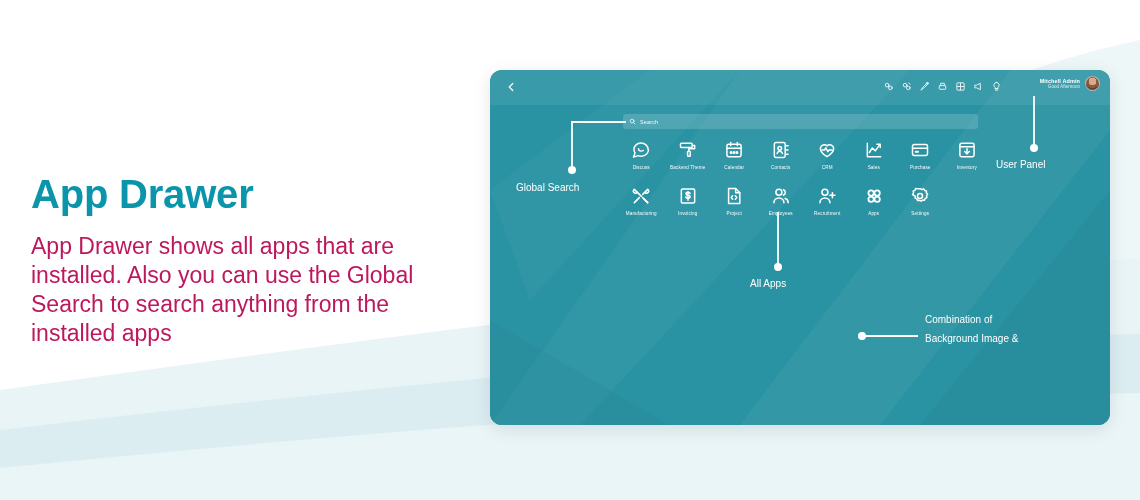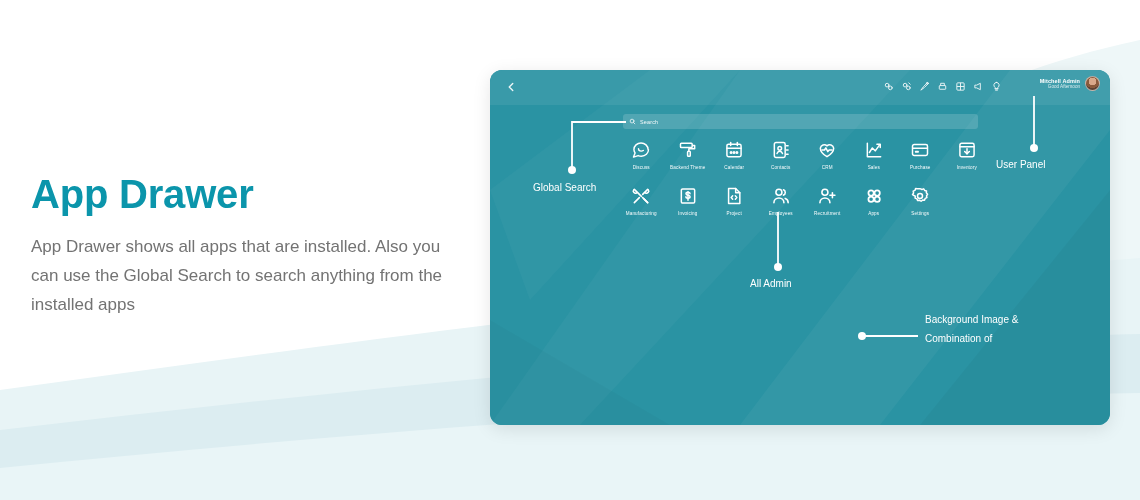--- a/index.html
+++ b/index.html
@@ -13,22 +13,22 @@
   
   .bg-waves { position: absolute; inset: 0; width: 1140px; height: 500px; }
 
   
   .copy { position: absolute; left: 31px; top: 172px; width: 420px; }
   .copy-title {
     font-size: 40px; font-weight: bold; color: #0b95ab;
     letter-spacing: -0.2px; line-height: 1.1;
   }
   .copy-body {
-    margin-top: 16px; font-size: 17px; line-height: 29px;
-    color: #737373;
+    margin-top: 16px; font-size: 23px; line-height: 29px;
+    color: #be185d;
   }
 
   
   .card {
     position: absolute; left: 490px; top: 70px;
     width: 620px; height: 355px;
     border-radius: 12px; overflow: hidden;
     background: #2a93a3;
     box-shadow: 0 4px 18px rgba(0,0,0,0.10);
   }
@@ -80,21 +80,21 @@
     display: flex; flex-direction: column; align-items: center; gap: 5px;
   }
   .app-cell svg { width: 20px; height: 20px; color: #ffffff; display: block; }
   .app-label {
     font-size: 4.6px; color: #ffffff; letter-spacing: .15px;
     text-align: center; white-space: nowrap; opacity: .97;
   }
 
   
   .anno-label { position: absolute; color: #ffffff; font-size: 10px; line-height: 19px; }
-  .anno-gs { left: 516px; top: 178px; margin-left: 17px; }
+  .anno-gs { left: 516px; top: 178px; }
   .anno-allapps { left: 750px; top: 274px; }
   .anno-user { left: 996px; top: 155px; }
   .anno-bg { left: 925px; top: 310px; }
   .anno-lines { position: absolute; left: 0; top: 0; width: 1140px; height: 500px; pointer-events: none; }
 </style>
 </head>
 <body>
 
 <div class="page">
 
@@ -334,20 +334,20 @@
     <circle cx="778" cy="267" r="4" fill="#ffffff"></circle>
 
     <path d="M1034 148 L1034 96" fill="none" stroke="#ffffff" stroke-width="1.8"></path>
     <circle cx="1034" cy="148" r="4" fill="#ffffff"></circle>
 
     <path d="M862 336 L918 336" fill="none" stroke="#ffffff" stroke-width="1.8"></path>
     <circle cx="862" cy="336" r="4" fill="#ffffff"></circle>
   </svg>
 
   <div class="anno-label anno-gs">Global Search</div>
-  <div class="anno-label anno-allapps">All Admin</div>
+  <div class="anno-label anno-allapps">All Apps</div>
   <div class="anno-label anno-user">User Panel</div>
   <div class="anno-label anno-bg">
+    <div>Combination of</div>
     <div>Background Image &amp;</div>
-    <div>Combination of</div>
   </div>
 
 </div>
 
 </body></html>

